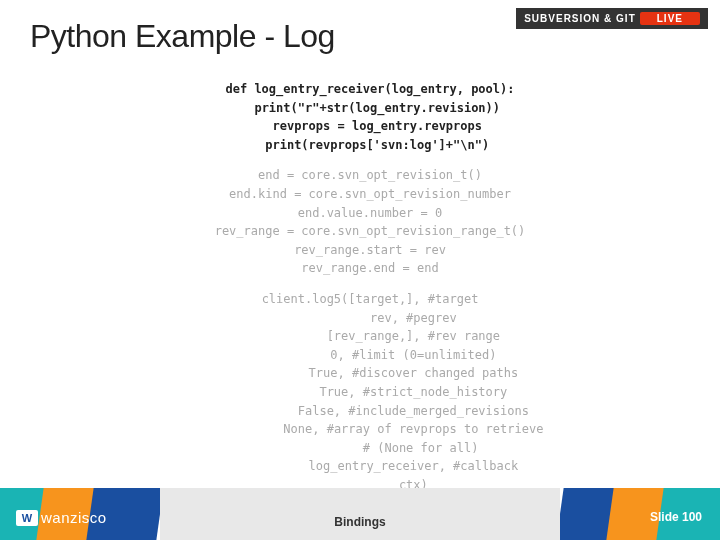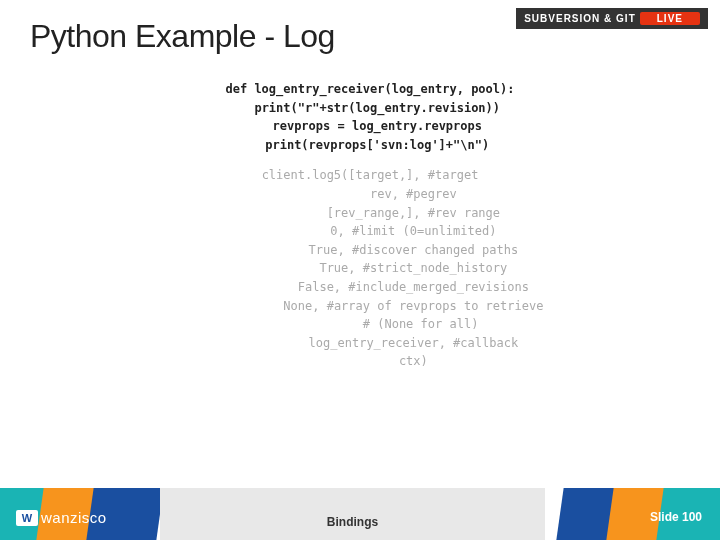--- a/index.html
+++ b/index.html
@@ -182,21 +182,21 @@
 
     .bottom-center-text {
       font-size: 12px;
       font-weight: bold;
       color: #333;
       text-align: center;
       line-height: 1.4;
     }
 
     .bottom-right-shapes {
-      width: 175px;
+      width: 160px;
       position: relative;
       overflow: hidden;
     }
 
     .shape-right-blue {
       position: absolute;
       bottom: 0;
       right: 90px;
       width: 70px;
       height: 52px;
@@ -244,20 +244,26 @@
   </div>
 </div>
 
 <div class="slide-title">Python Example - Log</div>
 
 <div class="code-area">
   <pre class="code-bright-block code-bright">def log_entry_receiver(log_entry, pool):
   print("r"+str(log_entry.revision))
   revprops = log_entry.revprops
   print(revprops['svn:log']+"\n")</pre>
+  <pre class="code-dim-block code-dim">end = core.svn_opt_revision_t()
+end.kind = core.svn_opt_revision_number
+end.value.number = 0
+rev_range = core.svn_opt_revision_range_t()
+rev_range.start = rev
+rev_range.end = end</pre>
   <pre class="code-dim-block code-dim">client.log5([target,], #target
             rev, #pegrev
             [rev_range,], #rev range
             0, #limit (0=unlimited)
             True, #discover changed paths
             True, #strict_node_history
             False, #include_merged_revisions
             None, #array of revprops to retrieve
               # (None for all)
             log_entry_receiver, #callback

